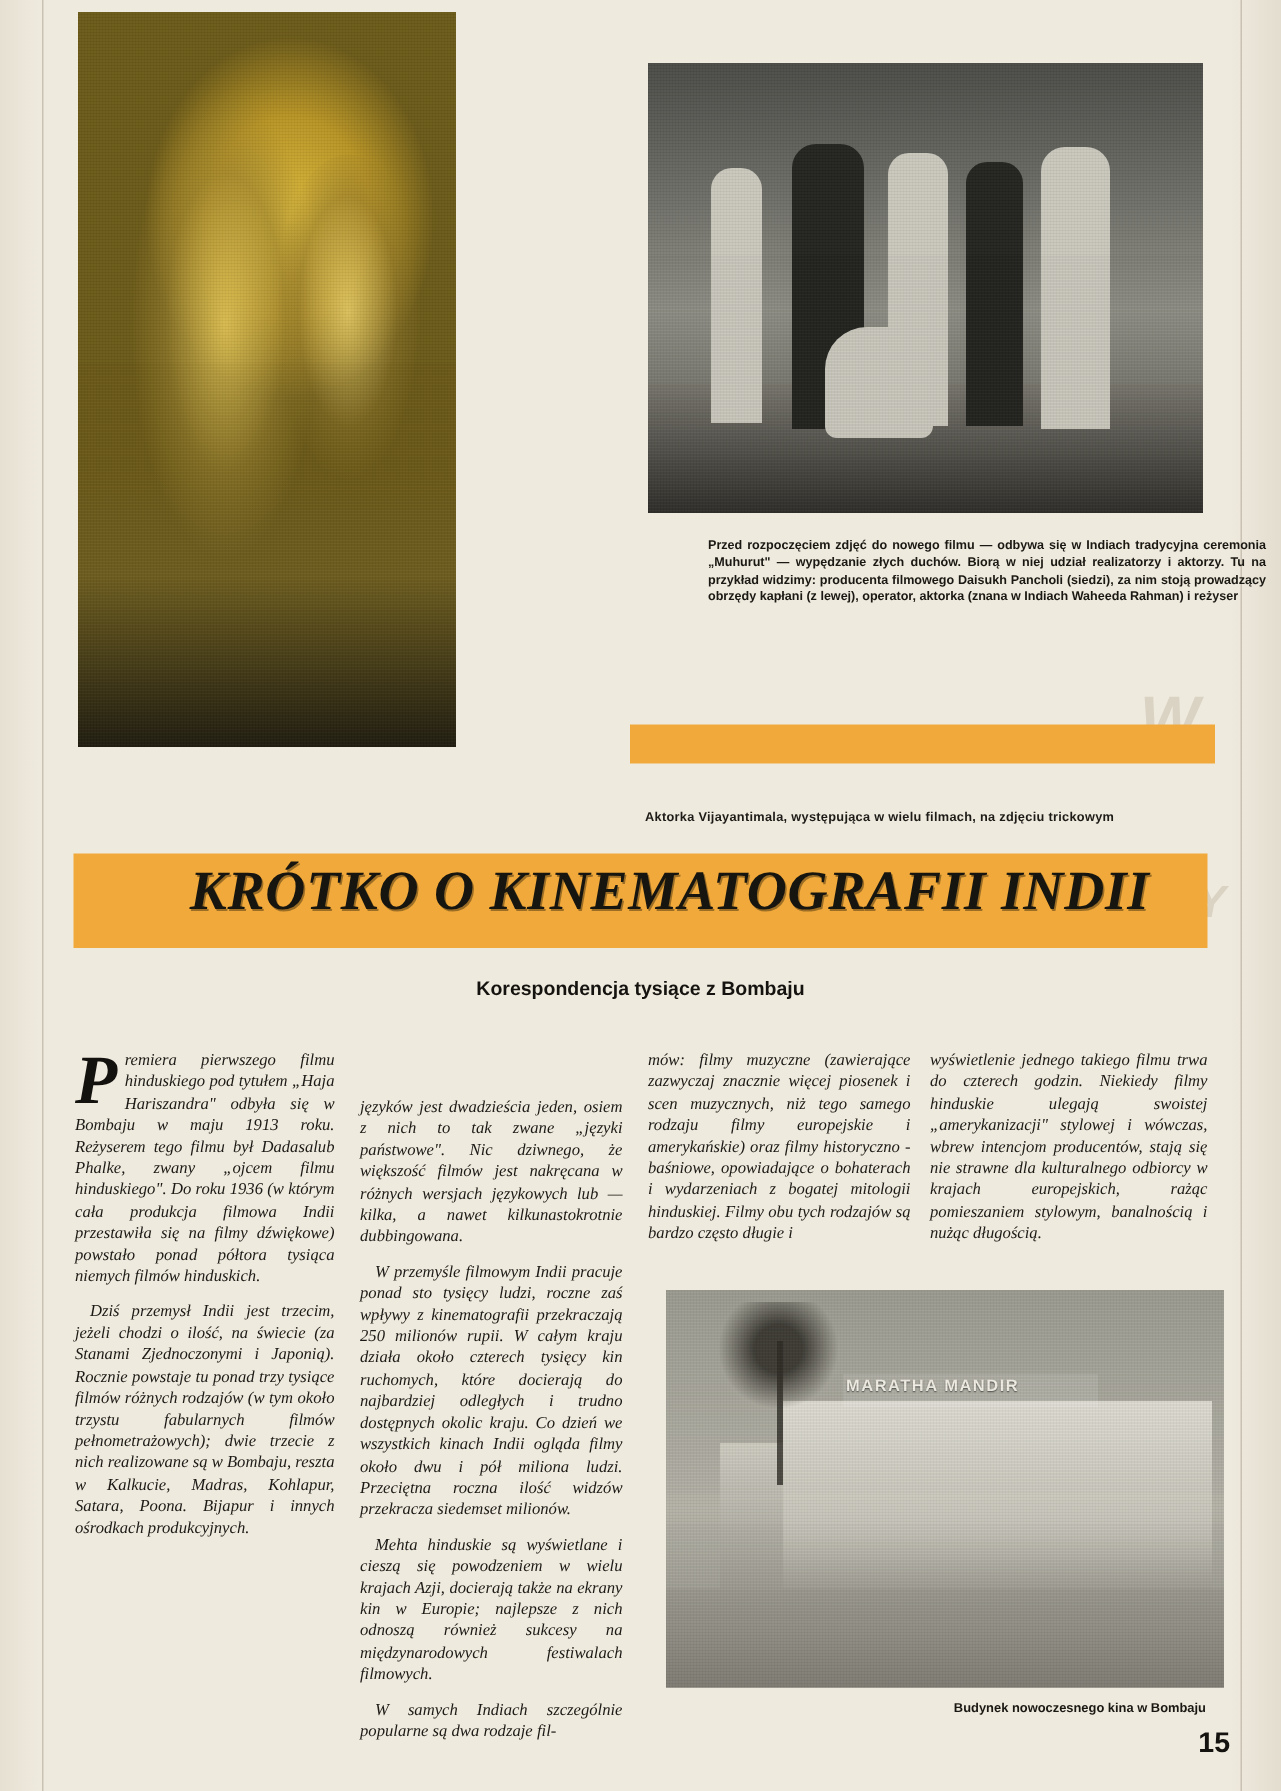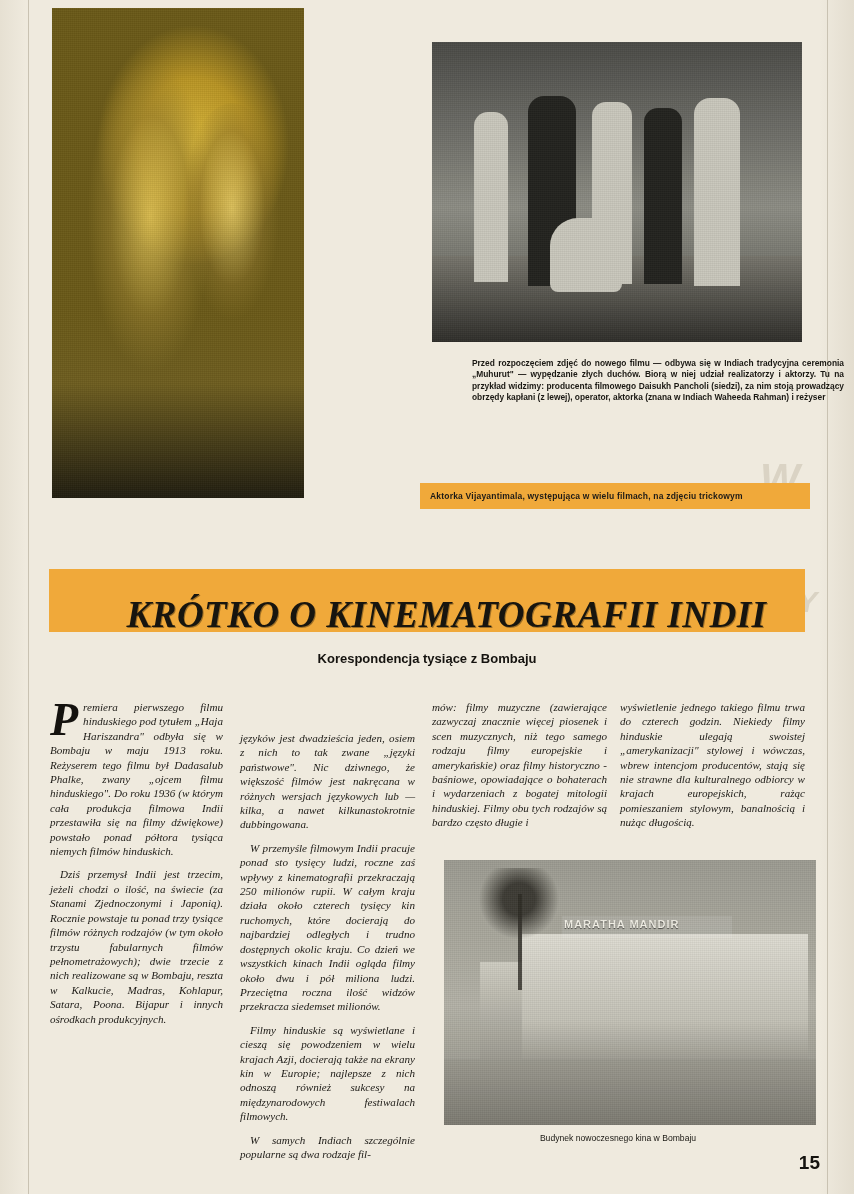--- a/index.html
+++ b/index.html
@@ -74,20 +74,21 @@
   
   #caption-dancer{
     position:absolute;left:420px;top:483px;width:390px;height:26px;
     background:#f0a93a;
   }
   #caption-dancer .txt{
     font-family:"Liberation Sans", sans-serif;
     font-size:8.5px;font-weight:700;color:#1d1b17;
     letter-spacing:.2px;
     padding:8px 0 0 10px;
+    margin-top:48px;
   }
 
   
   #caption-cast{
     position:absolute;left:432px;top:358px;width:372px;
     font-family:"Liberation Sans", sans-serif;
     font-size:8.4px;line-height:11.4px;color:#1a1813;
     font-weight:700;text-align:justify;margin-left:40px;
   }
 
@@ -102,21 +103,20 @@
     background:#f0a93a;
   }
   #headline{
     position:absolute;left:49px;top:566px;width:795px;height:56px;
     display:flex;align-items:center;justify-content:center;
     font-family:"Liberation Serif", serif;
     font-style:italic;font-weight:700;
     font-size:37px;letter-spacing:.5px;color:#17150f;
     white-space:nowrap;
     text-shadow:1px 1px 0 rgba(0,0,0,.35);
-    margin-top:20px;
   }
   #subtitle{
     position:absolute;left:0;top:651px;width:854px;text-align:center;
     font-family:"Liberation Sans", sans-serif;
     font-size:13px;font-weight:700;color:#15130f;
   }
 
   
   .ghost{
     position:absolute;color:rgba(120,110,80,.18);
@@ -182,23 +182,23 @@
   }
   #photo-cinema .palm:after{
     content:"";position:absolute;left:44px;top:26px;width:4px;height:96px;
     background:rgba(45,43,36,.8);
   }
   #photo-cinema .ground{
     position:absolute;left:0;bottom:0;width:100%;height:66px;
     background:linear-gradient(180deg,#9b998f 0%,#7d7b72 100%);
   }
   #caption-cinema{
-    position:absolute;left:432px;top:1133px;width:372px;text-align:center;
-    font-family:"Liberation Sans", sans-serif;
-    font-size:8.6px;font-weight:400;color:#1a1813;
+    position:absolute;left:432px;top:1133px;width:372px;text-align:right;
+    font-family:"Liberation Sans", sans-serif;
+    font-size:8.6px;font-weight:700;color:#1a1813;
   }
 
   #page-number{
     position:absolute;right:34px;bottom:20px;
     font-family:"Liberation Sans", sans-serif;
     font-size:19px;font-weight:700;color:#15130f;
   }
 </style>
 </head>
 <body>
@@ -241,21 +241,21 @@
   <div id="subtitle">Korespondencja tysiące z Bombaju</div>
 
   <div class="col" id="col1">
     <p class="first"><span class="dropcap">P</span><span>remiera pierwszego filmu hinduskiego pod tytułem „Haja Hariszandra" odbyła się w Bombaju w maju 1913 roku. Reżyserem tego filmu był Dadasalub Phalke, zwany „ojcem filmu hinduskiego". Do roku 1936 (w którym cała produkcja filmowa Indii przestawiła się na filmy dźwiękowe) powstało ponad półtora tysiąca niemych filmów hinduskich.</span></p>
     <p><span>Dziś przemysł Indii jest trzecim, jeżeli chodzi o ilość, na świecie (za Stanami Zjednoczonymi i Japonią). Rocznie powstaje tu ponad trzy tysiące filmów różnych rodzajów (w tym około trzystu fabularnych filmów pełnometrażowych); dwie trzecie z nich realizowane są w Bombaju, reszta w Kalkucie, Madras, Kohlapur, Satara, Poona. Bijapur i innych ośrodkach produkcyjnych.</span></p>
   </div>
 
   <div class="col" id="col2">
     <p class="first"><span>języków jest dwadzieścia jeden, osiem z nich to tak zwane „języki państwowe". Nic dziwnego, że większość filmów jest nakręcana w różnych wersjach językowych lub — kilka, a nawet kilkunastokrotnie dubbingowana.</span></p>
     <p><span>W przemyśle filmowym Indii pracuje ponad sto tysięcy ludzi, roczne zaś wpływy z kinematografii przekraczają 250 milionów rupii. W całym kraju działa około czterech tysięcy kin ruchomych, które docierają do najbardziej odległych i trudno dostępnych okolic kraju. Co dzień we wszystkich kinach Indii ogląda filmy około dwu i pół miliona ludzi. Przeciętna roczna ilość widzów przekracza siedemset milionów.</span></p>
-    <p><span>Filmy hinduskie są wyświetlane i cieszą się powodzeniem w wielu krajach Azji, docierają także na ekrany kin w Europie; najlepsze z nich odnoszą również sukcesy na międzynarodowych festiwalach filmowych.</span></p>
+    <p><span>Mehta hinduskie są wyświetlane i cieszą się powodzeniem w wielu krajach Azji, docierają także na ekrany kin w Europie; najlepsze z nich odnoszą również sukcesy na międzynarodowych festiwalach filmowych.</span></p>
     <p><span>W samych Indiach szczególnie popularne są dwa rodzaje fil-</span></p>
   </div>
 
   <div class="col" id="col3">
     <p class="first"><span>mów: filmy muzyczne (zawierające zazwyczaj znacznie więcej piosenek i scen muzycznych, niż tego samego rodzaju filmy europejskie i amerykańskie) oraz filmy historyczno - baśniowe, opowiadające o bohaterach i wydarzeniach z bogatej mitologii hinduskiej. Filmy obu tych rodzajów są bardzo często długie i</span></p>
   </div>
 
   <div class="col" id="col4">
     <p class="first"><span>wyświetlenie jednego takiego filmu trwa do czterech godzin. Niekiedy filmy hinduskie ulegają swoistej „amerykanizacji" stylowej i wówczas, wbrew intencjom producentów, stają się nie strawne dla kulturalnego odbiorcy w krajach europejskich, rażąc pomieszaniem stylowym, banalnością i nużąc długością.</span></p>
   </div>

